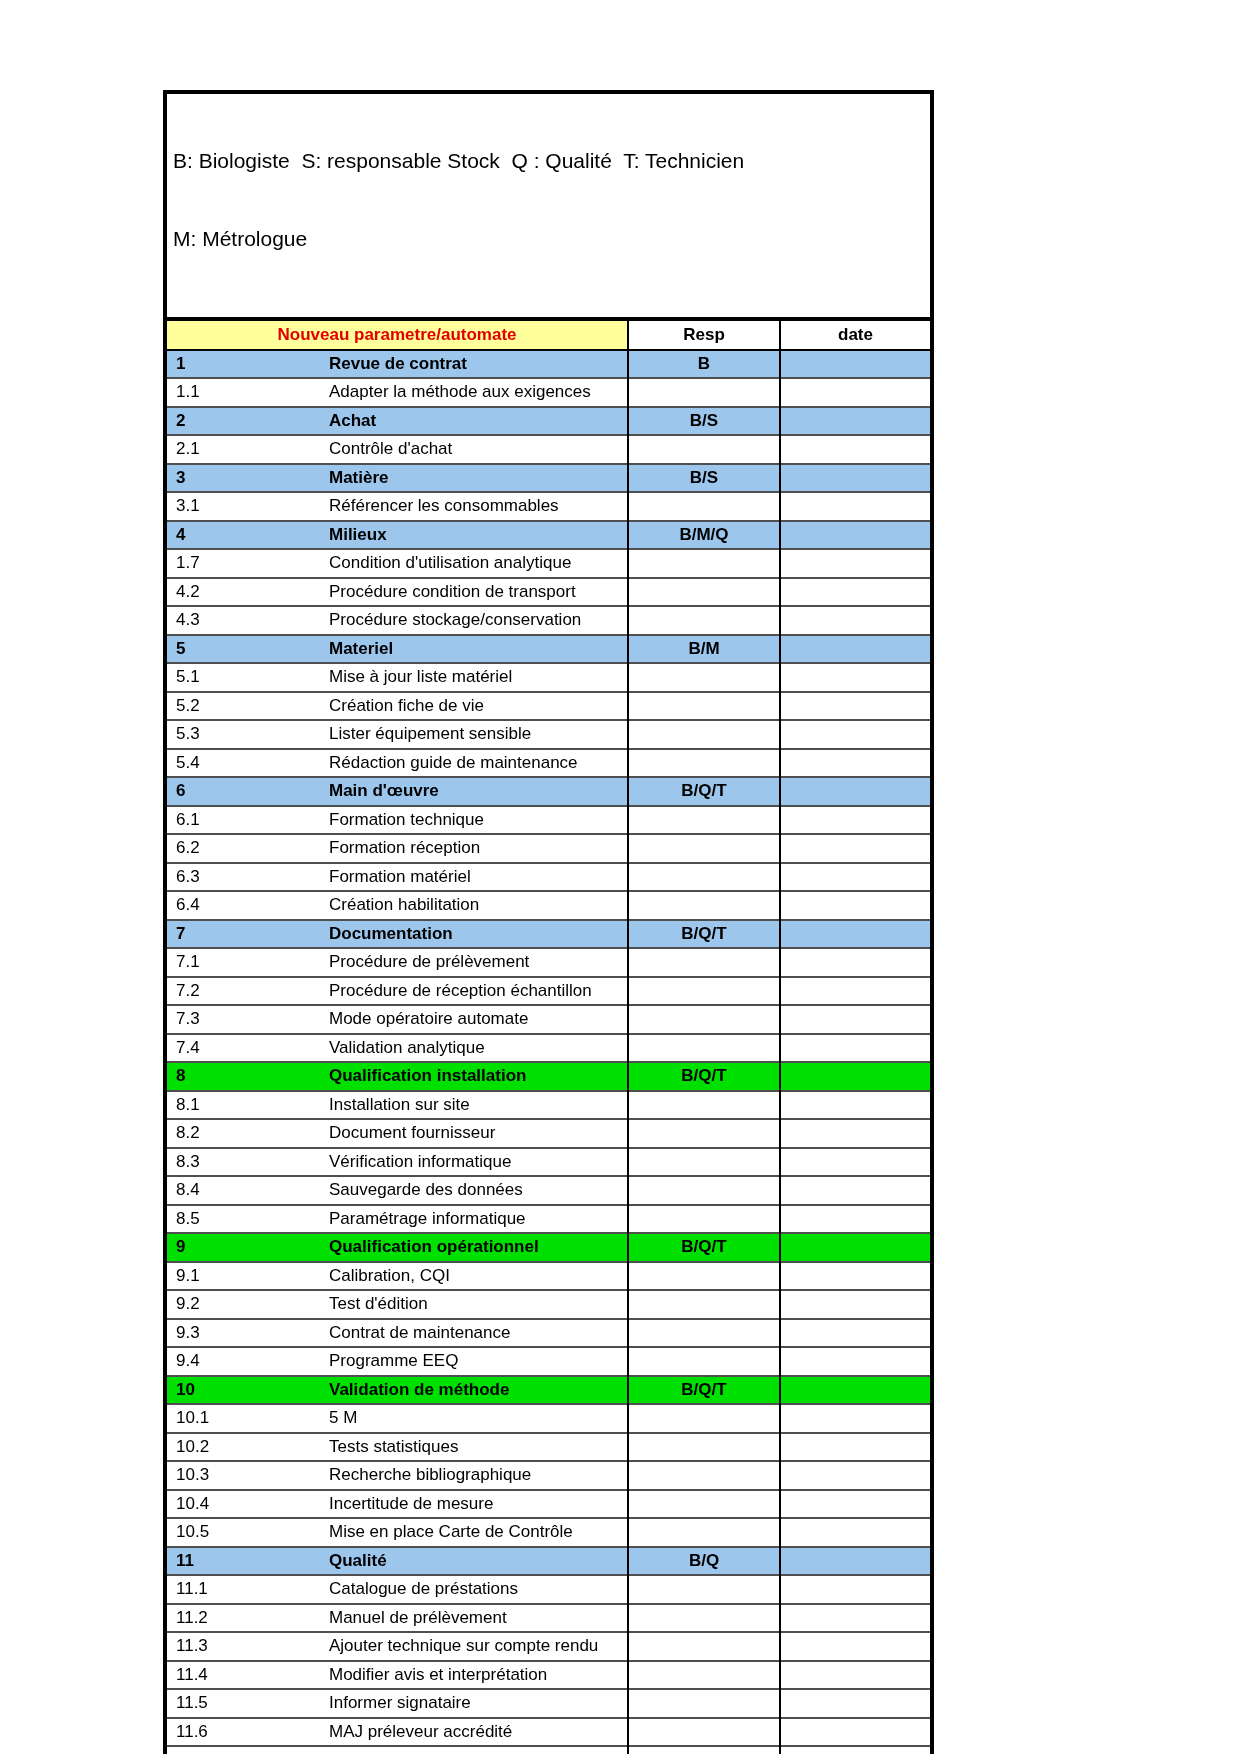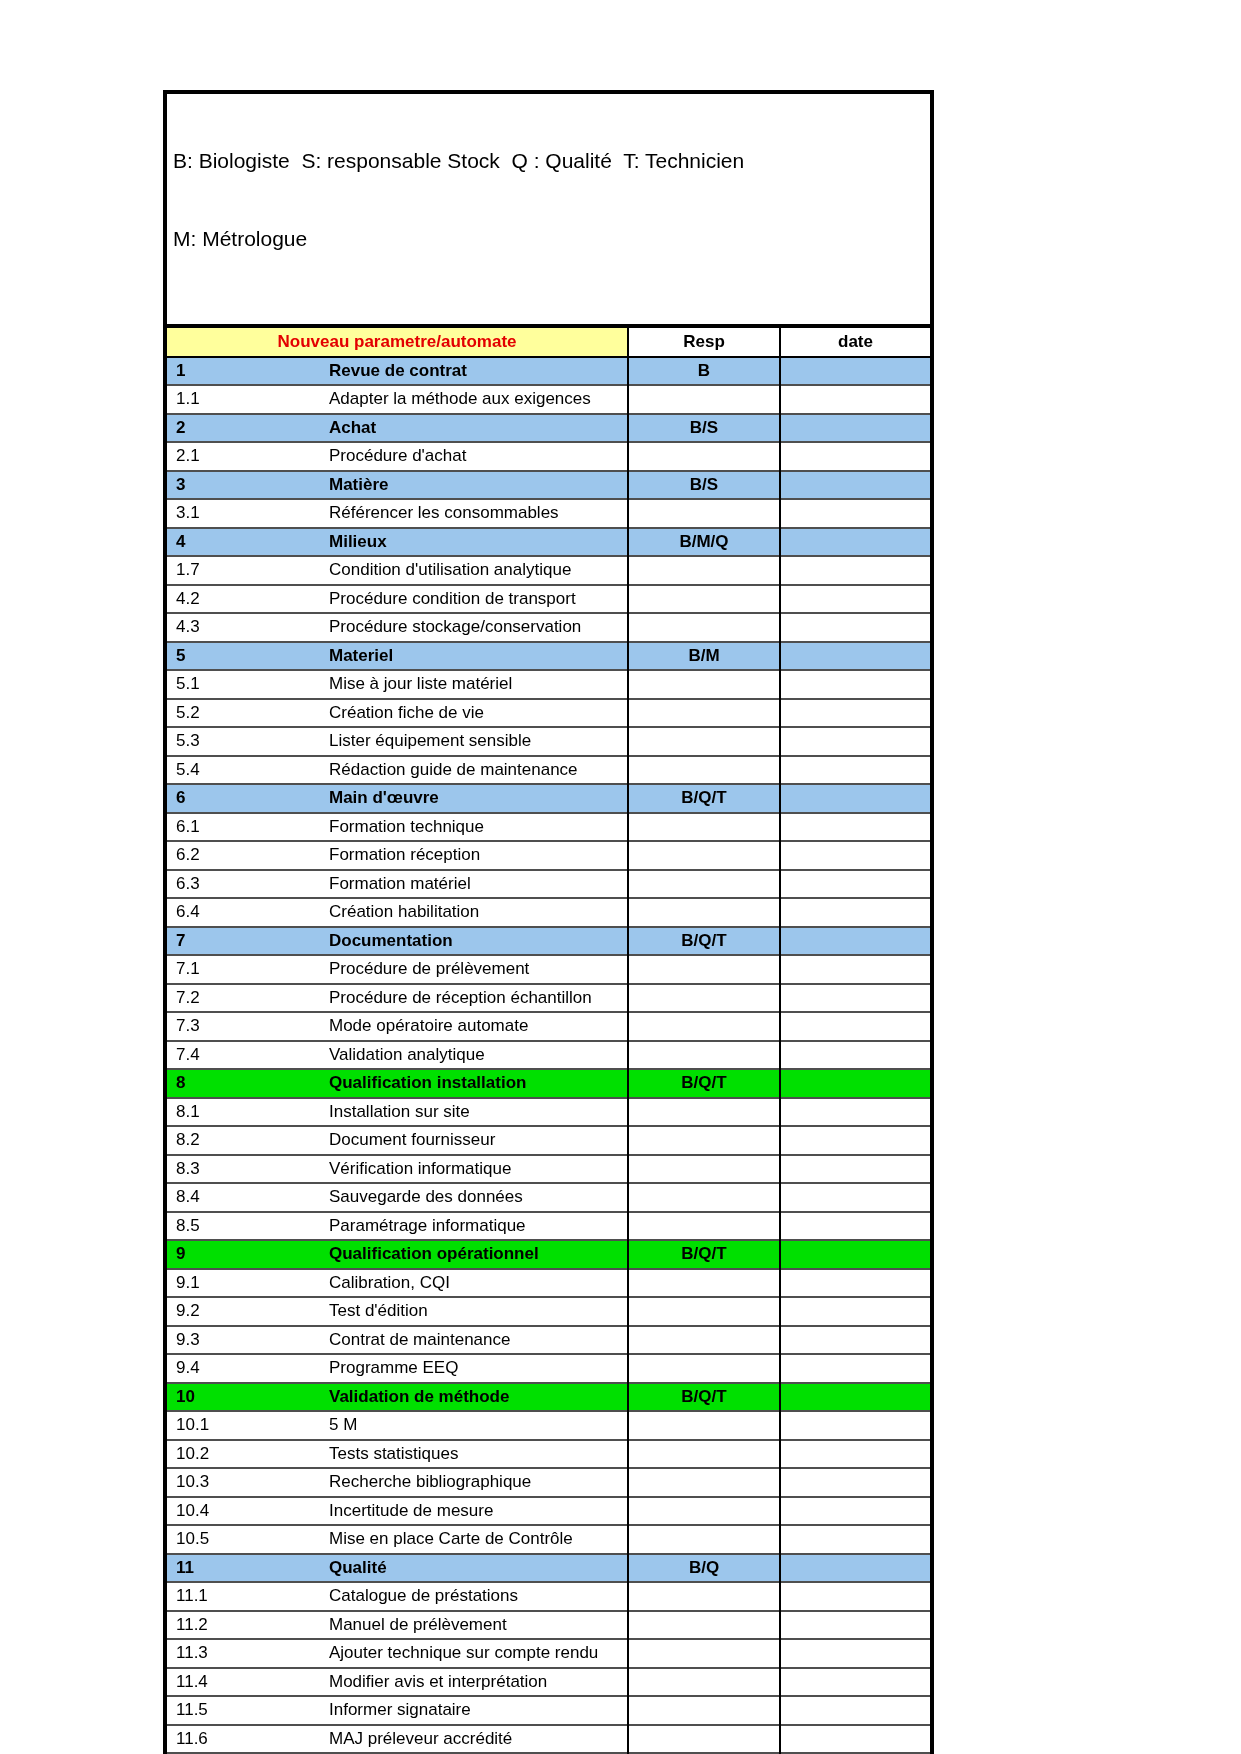--- a/index.html
+++ b/index.html
@@ -6,21 +6,21 @@
   body{
     width:1241px;height:1754px;position:relative;overflow:hidden;
     font-family:"Liberation Sans","DejaVu Sans",sans-serif;color:#000;
   }
   .sheet{
     position:absolute;left:163px;top:90px;width:771px;box-sizing:border-box;
     border:4px solid #000;background:#fff;
   }
   .legend{
     border-bottom:4px solid #000;
-    padding:2px 4px 20px 6px;
+    padding:2px 4px 13px 6px;
     font-size:21px;line-height:26px;font-weight:normal;
     white-space:pre;
   }
   table{
     border-collapse:collapse;width:100%;table-layout:fixed;
   }
   col.c1{width:461px}
   col.c2{width:152px}
   col.c3{width:150px}
   th,td{
@@ -102,21 +102,21 @@
       </span>
     </td>
     <td class="c-resp">B/S</td>
     <td class="c-date"></td>
   </tr>
 
   <tr class="item">
     <td class="c-param">
       <span class="cellflex">
         <span class="num">2.1</span>
-        <span class="lbl">Procédure d'achat</span>
+        <span class="lbl">Contrôle d'achat</span>
       </span>
     </td>
     <td class="c-resp"></td>
     <td class="c-date"></td>
   </tr>
 
   <tr class="section blue">
     <td class="c-param">
       <span class="cellflex">
         <span class="num">3</span>

